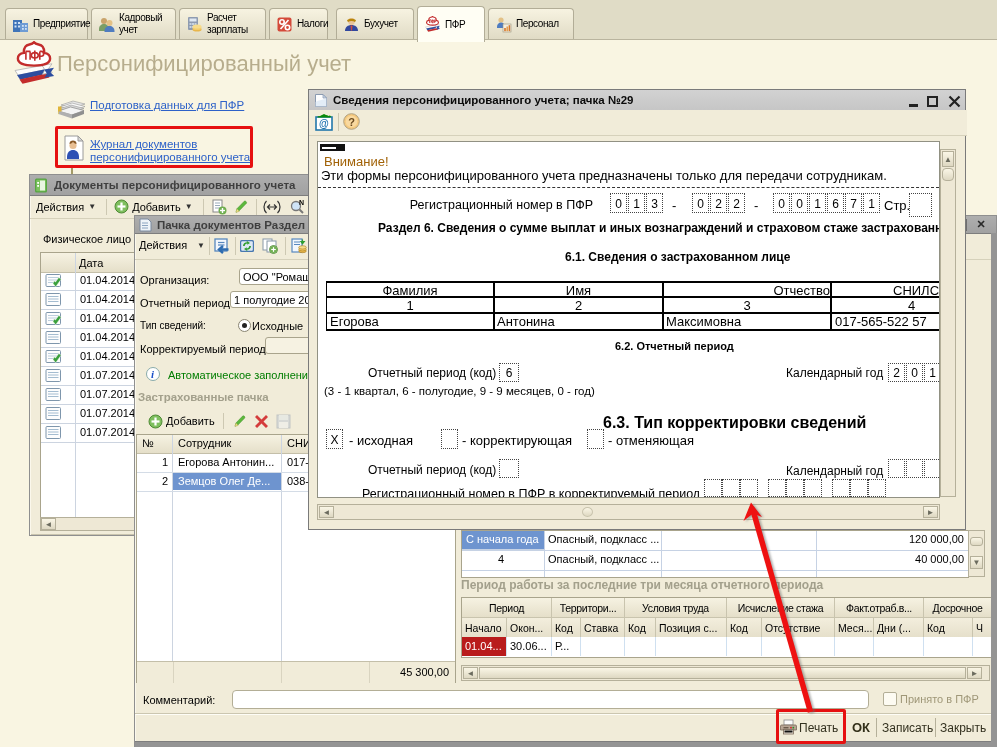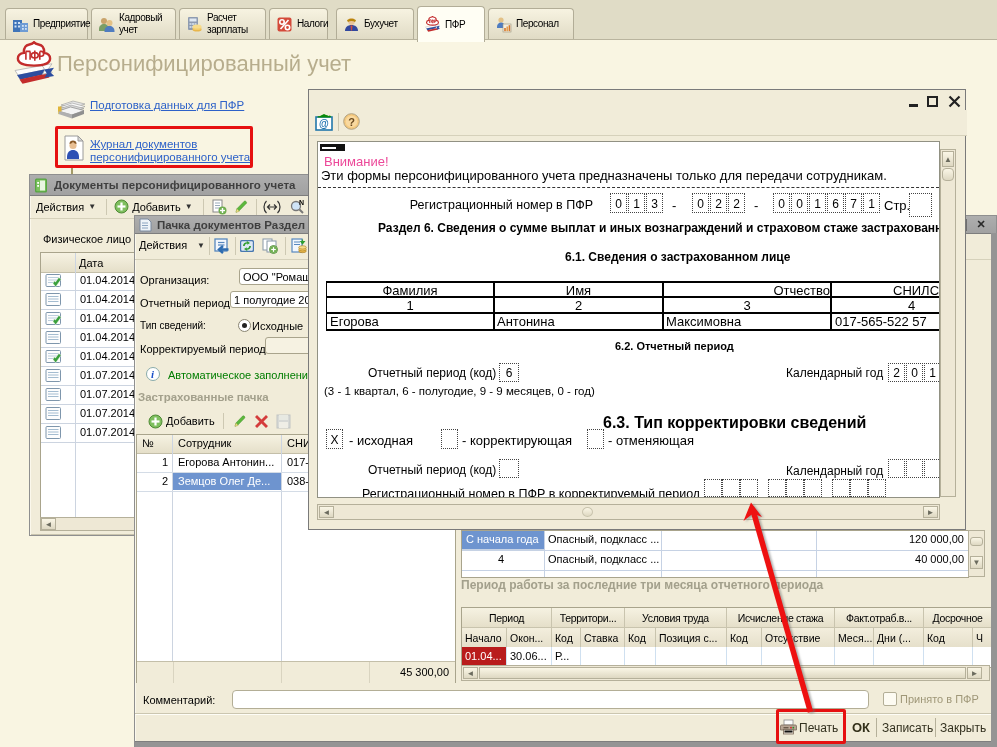--- a/index.html
+++ b/index.html
@@ -461,21 +461,21 @@
    <div class="abs" style="left:0;top:39px;width:506px;height:1px;background:#c6d2e4"></div>
    <div class="abs" style="left:82px;top:0;width:1px;height:46px;background:#c6d2e4"></div>
    <div class="abs" style="left:199px;top:0;width:1px;height:46px;background:#c6d2e4"></div>
    <div class="abs" style="left:354px;top:0;width:1px;height:46px;background:#c6d2e4"></div>
   </div>
   <div class="sb" style="left:833px;top:314px;width:17px;height:47px;border-color:#b5b09a">
    <div class="sbtn" style="left:1px;top:6px;width:13px;height:9px;border-radius:3px"></div>
    <div class="sbtn" style="left:1px;top:25px;width:13px;height:13px;font-size:8px">▼</div>
   </div>
   <div class="abs gray-hd" style="left:326px;top:362px;font-size:12px">Период работы за последние три месяца отчетного периода</div>
-  <div class="abs" style="left:326px;top:391px;width:529px;height:59px;background:#fff;border-top:1px solid #a9a48c;border-left:1px solid #a9a48c;border-bottom:1px solid #a9a48c">
+  <div class="abs" style="left:326px;top:381px;width:529px;height:59px;background:#fff;border-top:1px solid #a9a48c;border-left:1px solid #a9a48c;border-bottom:1px solid #a9a48c">
    <div class="hgc" style="left:0;width:90px">Период</div>
    <div class="hgc" style="left:90px;width:73px">Территори...</div>
    <div class="hgc" style="left:163px;width:102px">Условия труда</div>
    <div class="hgc" style="left:265px;width:108px">Исчисление стажа</div>
    <div class="hgc" style="left:373px;width:89px">Факт.отраб.в...</div>
    <div class="hgc" style="left:462px;width:67px;border-right:none">Досрочное</div>
    <div class="hsc" style="left:0;width:45px">Начало</div>
    <div class="hsc" style="left:45px;width:45px">Окон...</div>
    <div class="hsc" style="left:90px;width:29px">Код</div>
    <div class="hsc" style="left:119px;width:44px">Ставка</div>
@@ -528,20 +528,28 @@
   <span class="abs" style="left:741px;top:3px;width:1px;height:19px;background:#b5b09a"></span>
   <span class="abs" style="left:747px;top:6px;font-size:12px;color:#33311f">Записать</span>
   <span class="abs" style="left:800px;top:3px;width:1px;height:19px;background:#b5b09a"></span>
   <span class="abs" style="left:805px;top:6px;font-size:12px;color:#33311f">Закрыть</span>
  </div>
  <div class="abs" style="left:0;top:525px;width:863px;height:6px;background:#949494;border-top:1px solid #7e7e7e"></div>
  <div class="abs" style="left:856px;top:17px;width:7px;height:514px;background:#949494"></div>
 </div>
 
 <div id="winC" class="win" style="left:308px;top:89px;width:658px;height:441px;border:1px solid #7a7a7a">
+ <div class="tbar tbarC" style="top:0;height:20px">
+  <svg style="margin:0 6px 0 6px" width="12" height="13" viewBox="0 0 12 13">
+        <path d="M.5.5h7.5l3.5 3.5v8.5H.5z" fill="#fdfeff" stroke="#8a9ab0"></path>
+        <path d="M8 .5L11.5 4H8z" fill="#c8d8ea" stroke="#8a9ab0" stroke-width=".7"></path>
+        <path d="M.5 8c3-2 8-2 11-4v8.5H.5z" fill="#dce9f5" opacity=".8"></path>
+      </svg>
+  <span>Сведения персонифицированного учета; пачка №29</span>
+    </div>
  <div class="abs" style="left:600px;top:14px;width:9px;height:3px;background:#222"></div>
  <div class="abs" style="left:618px;top:6px;width:11px;height:11px;border:2px solid #222;box-sizing:border-box"></div>
  <svg class="abs" style="left:639px;top:5px" width="13" height="13" viewBox="0 0 13 13">
       <path d="M1.5 1.5l10 10M11.5 1.5l-10 10" stroke="#222" stroke-width="2.2"></path>
     </svg>
  <div class="abs" style="top:20px;left:0;width:658px;height:25px;border-bottom:1px solid #d6d1bb;background:#f1ecd9">
   <svg class="abs" style="left:6px;top:3px" width="18" height="18" viewBox="0 0 18 18">
         <rect x="1" y="4" width="16" height="13" fill="#fff" stroke="#2277aa" stroke-width="1.6"></rect>
         <path d="M2 4.5L9 1l7 3.5z" fill="#0a8a0a"></path>
         <path d="M2 4l2-1 1 1 2-1.5 1 1L9 2l1.5 1 1.5-1 1 1 2-.5 1.5 1.5z" fill="#0a8a0a"></path>
@@ -550,21 +558,21 @@
   <div class="abs" style="left:29px;top:3px;width:1px;height:18px;background:#cdc8b2"></div>
   <svg class="abs" style="left:34px;top:3px" width="17" height="17" viewBox="0 0 17 17">
         <circle cx="8.5" cy="8.5" r="7.8" fill="#f5c97e" stroke="#b0a080"></circle>
         <circle cx="8.5" cy="8.5" r="5.8" fill="#f9d9a0"></circle>
         <text x="5.2" y="12.5" font-size="11" font-weight="bold" fill="#6a4a20">?</text>
       </svg>
  </div>
  <div id="formC" class="abs" style="left:8px;top:51px;width:621px;height:355px;background:#fff;border:1px solid #919183;box-sizing:content-box;overflow:hidden;font-size:13px">
   <div class="abs" style="left:2px;top:2px;width:25px;height:7px;background:#111"></div>
   <div class="abs" style="left:4px;top:5px;width:14px;height:2px;background:#fff"></div>
-  <div class="abs" style="left:6px;top:12px;color:#ec4899">Внимание!</div>
+  <div class="abs" style="left:6px;top:12px;color:#a16207">Внимание!</div>
   <div class="abs" style="left:3px;top:26px">Эти формы персонифицированного учета предназначены только для передачи сотрудникам.</div>
   <div class="abs" style="left:0;top:45px;width:621px;border-top:1px dashed #333"></div>
   <div class="abs" style="left:0;top:56px;width:275px;text-align:right;font-size:12.5px">Регистрационный номер в ПФР</div>
   <div class="dotbox" style="left:292px;top:51px;width:17px;height:20px;line-height:20px">0</div>
   <div class="dotbox" style="left:310px;top:51px;width:17px;height:20px;line-height:20px">1</div>
   <div class="dotbox" style="left:328px;top:51px;width:17px;height:20px;line-height:20px">3</div>
   <div class="abs" style="left:354px;top:56px">-</div>
   <div class="dotbox" style="left:374px;top:51px;width:17px;height:20px;line-height:20px">0</div>
   <div class="dotbox" style="left:392px;top:51px;width:17px;height:20px;line-height:20px">2</div>
   <div class="dotbox" style="left:410px;top:51px;width:17px;height:20px;line-height:20px">2</div>

